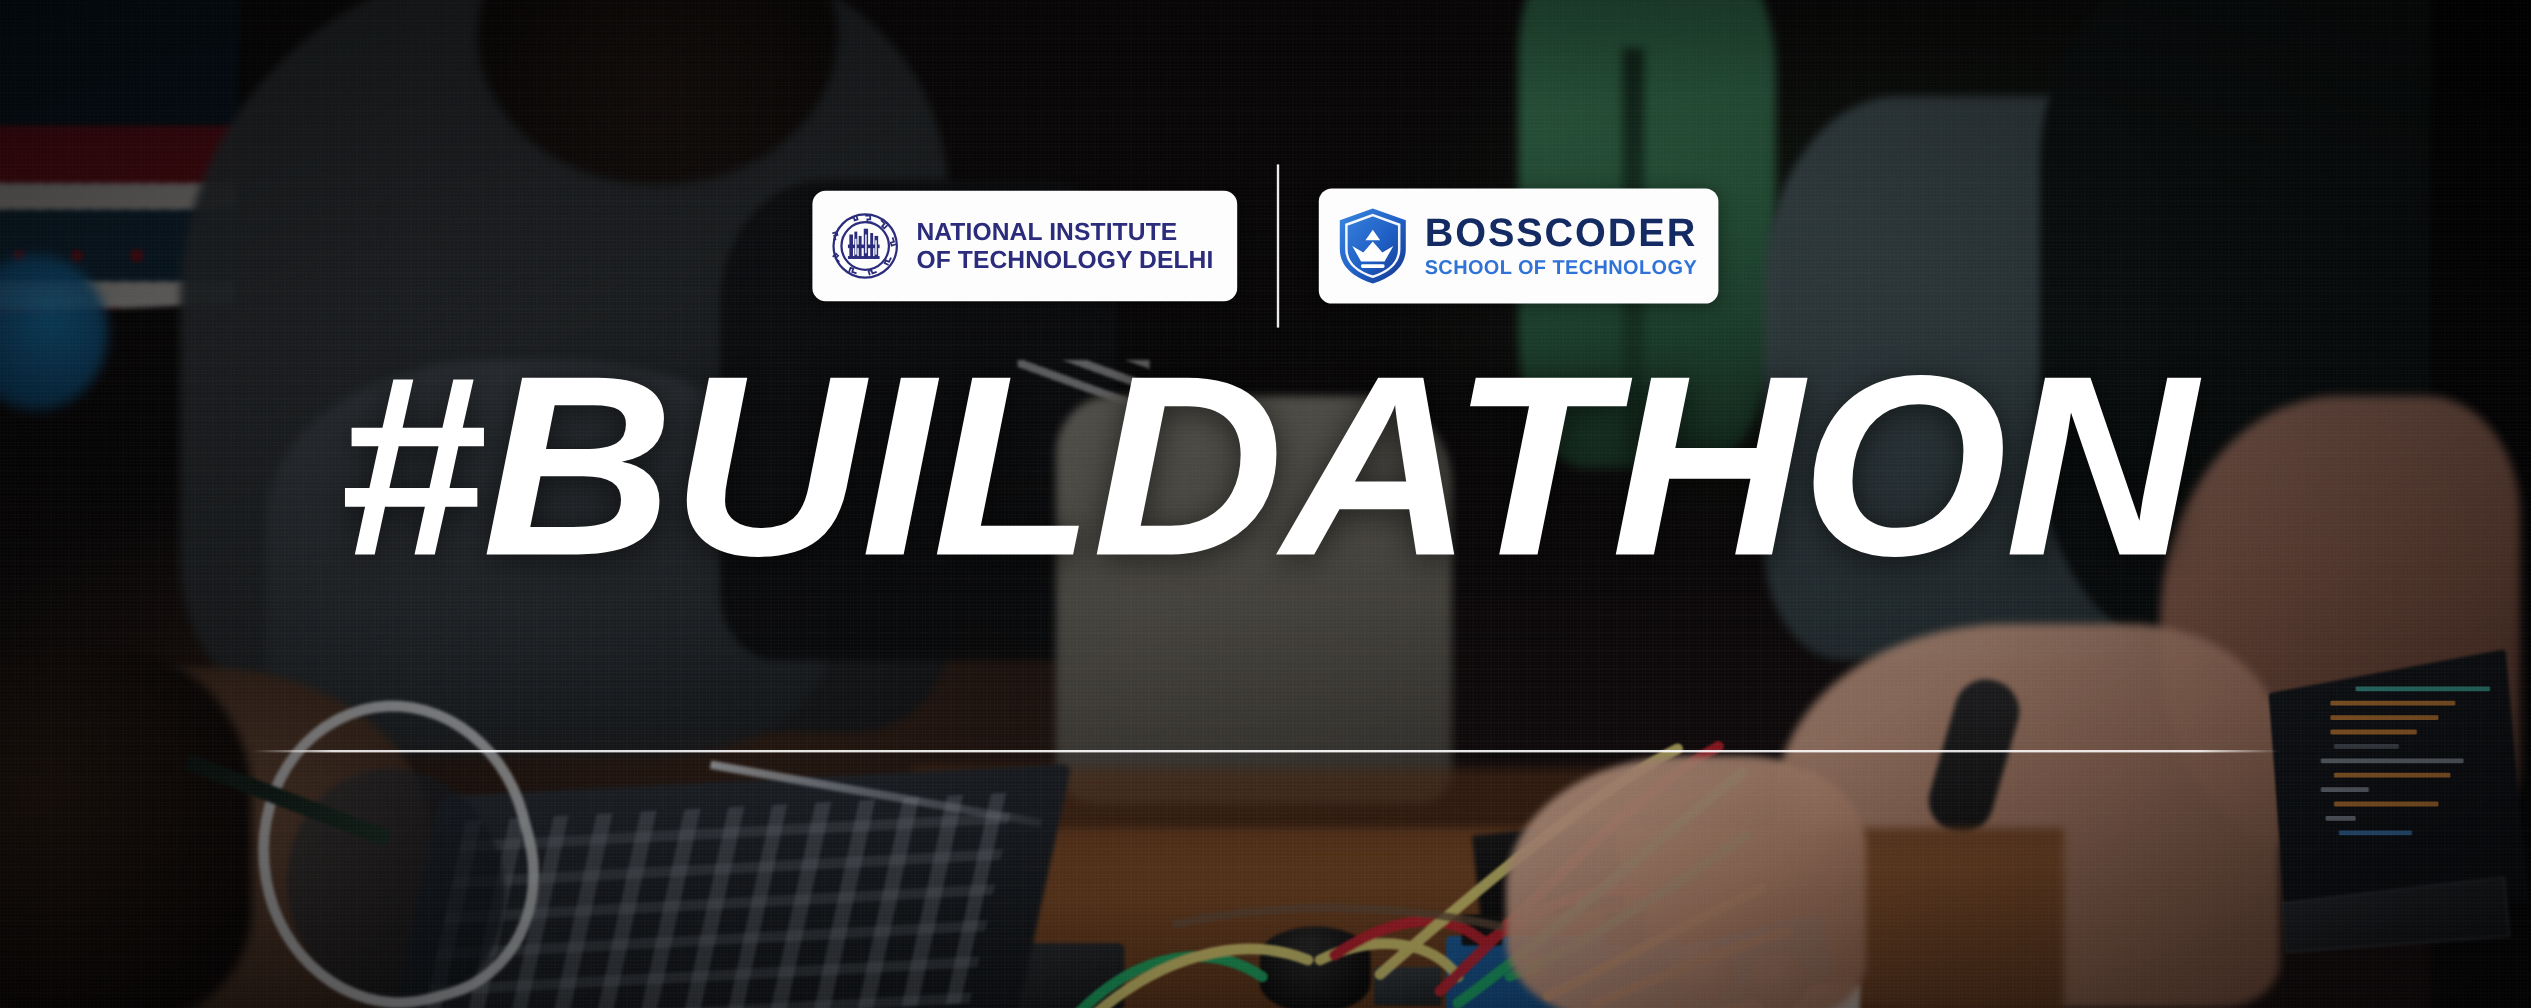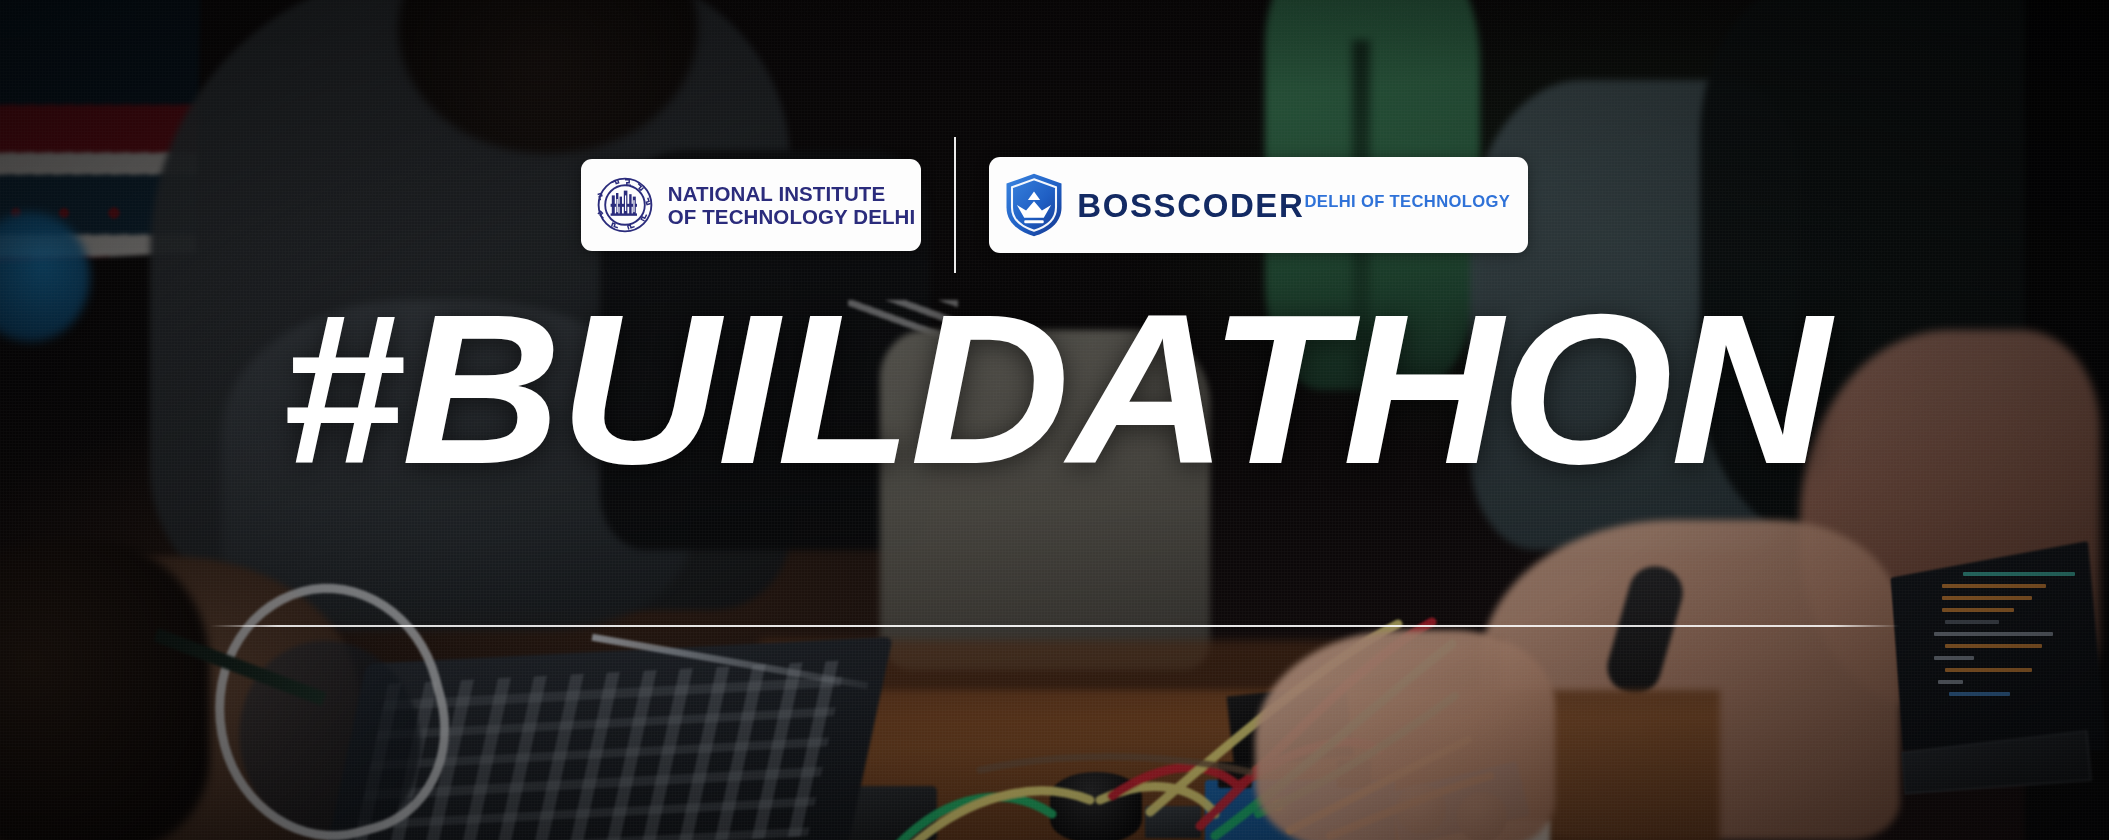--- a/index.html
+++ b/index.html
@@ -355,21 +355,21 @@
   .logo-row {
     position: absolute; left: 0; right: 0; top: 137px;
     display: flex; justify-content: center; align-items: center; gap: 0;
   }
   .logo-card {
     background: #fdfdfd;
     border-radius: 11px;
     display: flex; align-items: center;
     box-shadow: 0 2px 14px rgba(0,0,0,.38);
   }
-  .card-nit  { padding: 10px 6px 10px 14px; gap: 13px; height: 92px; }
+  .card-nit  { padding: 10px 20px 10px 14px; gap: 13px; height: 92px; }
   .card-boss { padding: 9px 18px 9px 14px;  gap: 12px; height: 96px; }
 
   .logo-sep {
     width: 2px; height: 136px;
     background: rgba(255,255,255,.92);
     margin: 0 33px;
     box-shadow: 0 0 4px rgba(0,0,0,.5);
     align-self: center;
   }
 
@@ -378,21 +378,21 @@
     color: #2b2c7c;
     font-family: "Liberation Sans", sans-serif;
     font-weight: bold;
     font-size: 20.5px;
     line-height: 1.13;
     letter-spacing: .1px;
     white-space: nowrap;
   }
 
   .boss-shield { width: 62px; height: 66px; flex: none; }
-  .boss-text { display: flex; flex-direction: row; }
+  .boss-text { display: flex; flex-direction: column; }
   .boss-name {
     color: #132a63;
     font-family: "Liberation Sans", sans-serif;
     font-weight: bold;
     font-size: 33px;
     line-height: 1;
     letter-spacing: 1.6px;
     white-space: nowrap;
   }
   .boss-sub {
@@ -600,21 +600,21 @@
             </linearGradient>
           </defs>
           <path d="M50 3 L95 19 V58 C95 83 74 98 50 105 C26 98 5 83 5 58 V19 Z" fill="url(#shg)"></path>
           <path d="M50 12 L86 25 V58 C86 78 69 90 50 96 C31 90 14 78 14 58 V25 Z" fill="none" stroke="#ffffff" stroke-width="3.4" opacity=".95"></path>
           <path d="M50 32 L60 46 H40 Z" fill="#ffffff"></path>
           <path d="M22 54 L34 75 H66 L78 54 L63 63 L50 48 L37 63 Z" fill="#ffffff"></path>
           <rect x="34" y="79" width="32" height="5" rx="2" fill="#ffffff"></rect>
         </svg>
         <div class="boss-text">
           <div class="boss-name">BOSSCODER</div>
-          <div class="boss-sub">DELHI OF TECHNOLOGY</div>
+          <div class="boss-sub">SCHOOL OF TECHNOLOGY</div>
         </div>
       </div>
     </div>
 
     <h1 class="title">#BUILDATHON</h1>
 
     <div class="divider"></div>
 
 
   </div>

